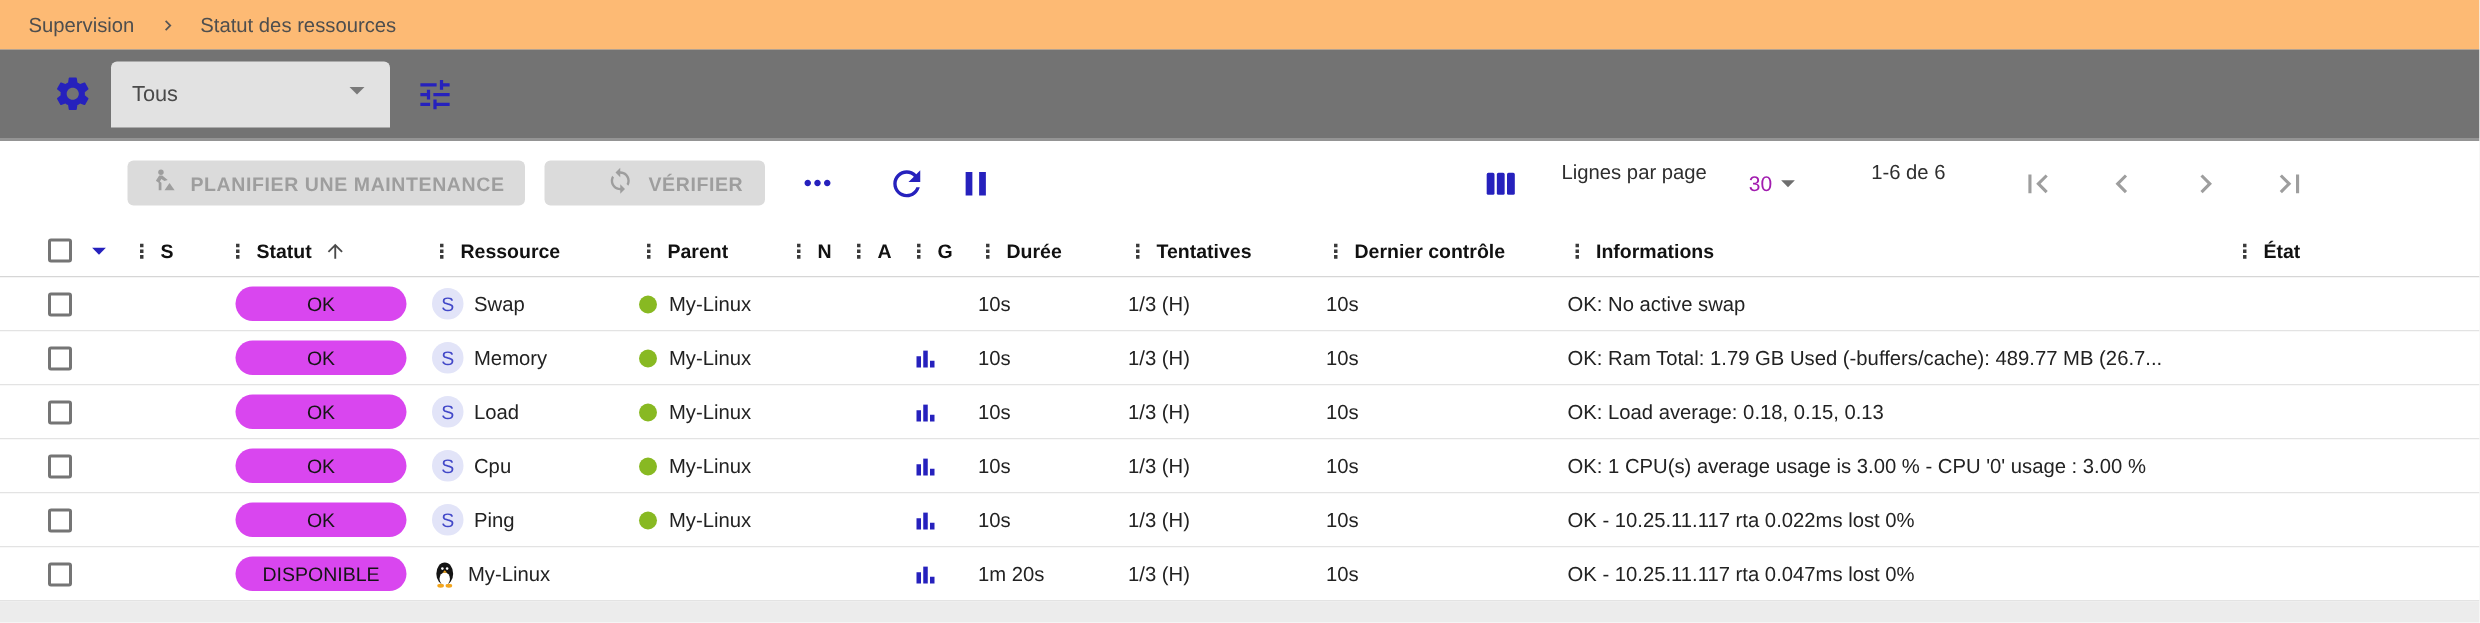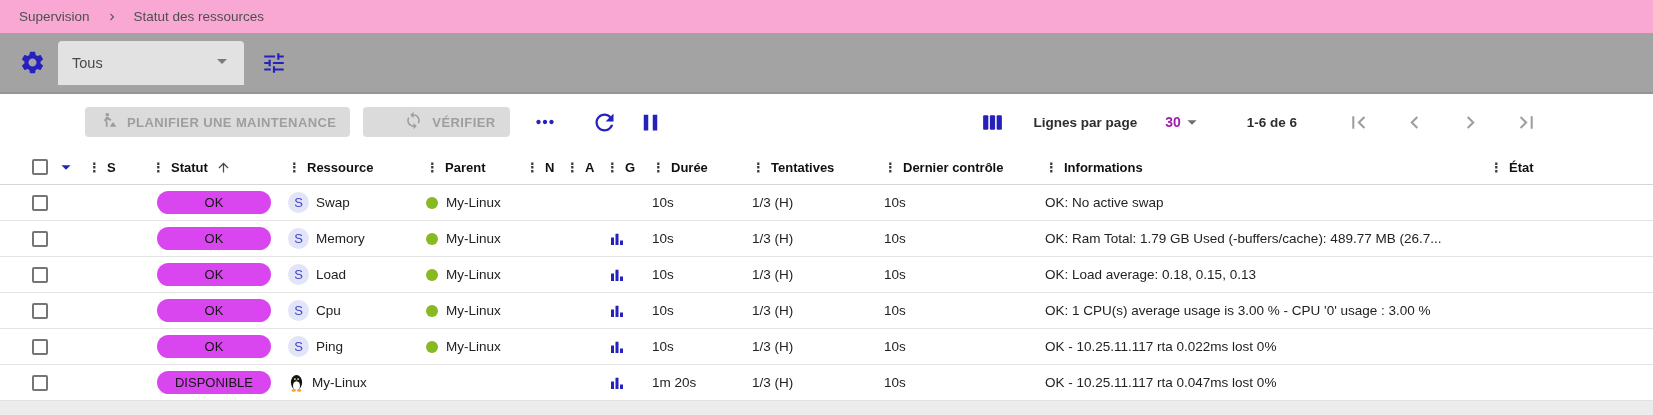--- a/index.html
+++ b/index.html
@@ -2,26 +2,26 @@
 <html><head>
 <meta charset="utf-8">
 <style>
   * { box-sizing: border-box; margin: 0; padding: 0; }
   html,body { width:1653px; height:415px; overflow:hidden; }
   body { font-family:"Liberation Sans","DejaVu Sans",sans-serif; background:#ececec; }
 
   .app { width:1653px; height:415px; }
 
   
-  .breadcrumb-bar { height:33px; background:#f9a8d4; display:flex; align-items:center; padding-left:19px; gap:15px; }
+  .breadcrumb-bar { height:33px; background:#fdba74; display:flex; align-items:center; padding-left:19px; gap:15px; }
   .crumb { font-size:13.5px; color:#4e4e4e; }
   .crumb-sep svg { display:block; }
 
   
-  .filter-bar { height:59px; background:#a3a3a3; display:flex; align-items:center; padding:0 16px 0 12px; }
+  .filter-bar { height:59px; background:#737373; display:flex; align-items:center; padding:0 16px 0 28px; }
   .icon-btn { border:none; background:transparent; display:flex; align-items:center; justify-content:center; cursor:pointer; padding:0; }
   .gear-btn { width:40px; height:40px; }
   .preset-select { width:186px; height:44px; background:#e2e2e2; border-radius:4px 4px 0 0; display:flex; align-items:center; padding:0 10px 0 14px; margin-left:6px; cursor:pointer; }
   .preset-select .val { font-size:14.5px; color:#4a4a4a; flex:1; }
   .tune-btn { width:44px; height:44px; margin-left:8px; }
   .search-field { flex:1; height:44px; background:#e2e2e2; border-radius:4px 4px 0 0; display:flex; align-items:center; padding:0 12px 0 16px; margin-left:8px; }
   .search-field input { flex:1; border:none; background:transparent; outline:none; font-size:14.5px; color:#333; margin-left:14px; font-family:"Liberation Sans",sans-serif; }
   .search-field input::placeholder { color:#9b9b9b; opacity:1; }
 
   .section-divider { height:2px; background:#949494; }
@@ -29,21 +29,21 @@
   
   .content { background:#fff; }
 
   
   .toolbar { height:56px; display:flex; align-items:center; padding-left:85px; }
   .tb-btn { display:flex; align-items:center; gap:9px; height:30px; padding:0 14px; background:#dbdbdb; border:none; border-radius:4px; color:#9e9e9e; font-size:13px; font-weight:600; letter-spacing:.4px; font-family:"Liberation Sans",sans-serif; cursor:default; }
   .tb-btn + .tb-btn { margin-left:13px;padding-left:41px; }
   .more-btn { margin-left:18px; width:34px; height:30px; }
   .refresh-btn { margin-left:26px; width:34px; height:30px; }
   .pause-btn { margin-left:12px; width:34px; height:30px; }
-  .toolbar-right { margin-left:auto; display:flex; align-items:center; margin-right:110px;font-weight:bold; }
+  .toolbar-right { margin-left:auto; display:flex; margin-right:110px; }
   .columns-btn { width:30px; height:30px; }
   .rpp-label { font-size:13.5px; color:#2e2e2e; margin-left:26px; }
   .rpp-select { display:flex; align-items:center; margin-left:28px; cursor:pointer; }
   .rpp-select .val { font-size:14px; color:#a21caf; }
   .range-label { font-size:13.5px; color:#2e2e2e; margin-left:44px; }
   .pager { display:flex; align-items:center; margin-left:22px; }
   .pg-btn { width:34px; height:30px; margin-left:22px; }
 
   
   .thead { height:35px; display:flex; align-items:center; border-bottom:1px solid #d6d6d6; font-weight:bold; font-size:13px; color:#111; }

